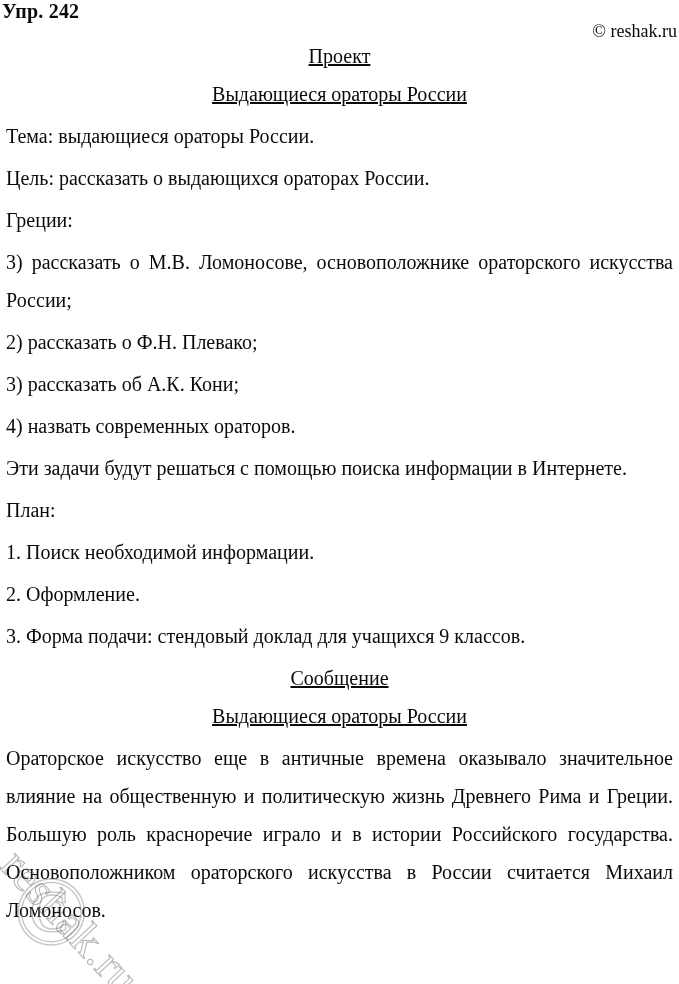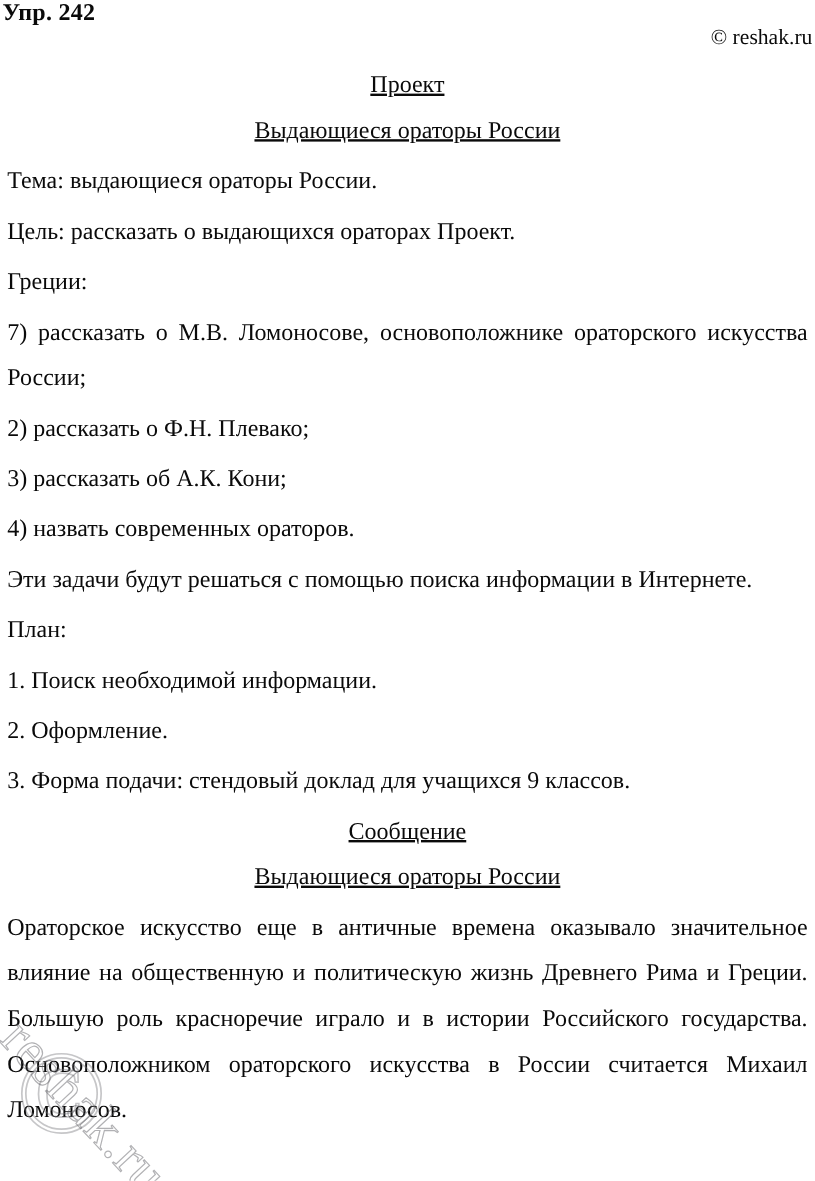--- a/index.html
+++ b/index.html
@@ -60,21 +60,21 @@
     left: 0;
     top: 0;
     width: 679px;
     height: 984px;
     z-index: 1;
   }
 
   .top-bar {
     position: relative;
     height: 26px;
-    padding: 16px 3px 0 2px;
+    padding: 1px 3px 0 2px;
   }
   .ex-number {
     position: absolute;
     left: 2px;
     top: 0px;
     font-size: 20px;
     font-weight: bold;
     letter-spacing: 0.2px;
   }
   .site-credit {
@@ -124,25 +124,25 @@
   </div>
 
   <div class="doc-body">
 
     <div class="heading first">Проект</div>
 
     <div class="heading">Выдающиеся ораторы России</div>
 
     <p class="para nowrapline">Тема: выдающиеся ораторы России.</p>
 
-    <p class="para nowrapline">Цель: рассказать о выдающихся ораторах Проект.</p>
+    <p class="para nowrapline">Цель: рассказать о выдающихся ораторах России.</p>
 
     <p class="para nowrapline">Греции:</p>
 
-    <p class="para justify-all">7) рассказать о М.В. Ломоносове, основоположнике ораторского искусства России;</p>
+    <p class="para justify-all">3) рассказать о М.В. Ломоносове, основоположнике ораторского искусства России;</p>
 
     <p class="para nowrapline">2) рассказать о Ф.Н. Плевако;</p>
 
     <p class="para nowrapline">3) рассказать об А.К. Кони;</p>
 
     <p class="para nowrapline">4) назвать современных ораторов.</p>
 
     <p class="para justify-all">Эти задачи будут решаться с помощью поиска информации в Интернете.</p>
 
 

